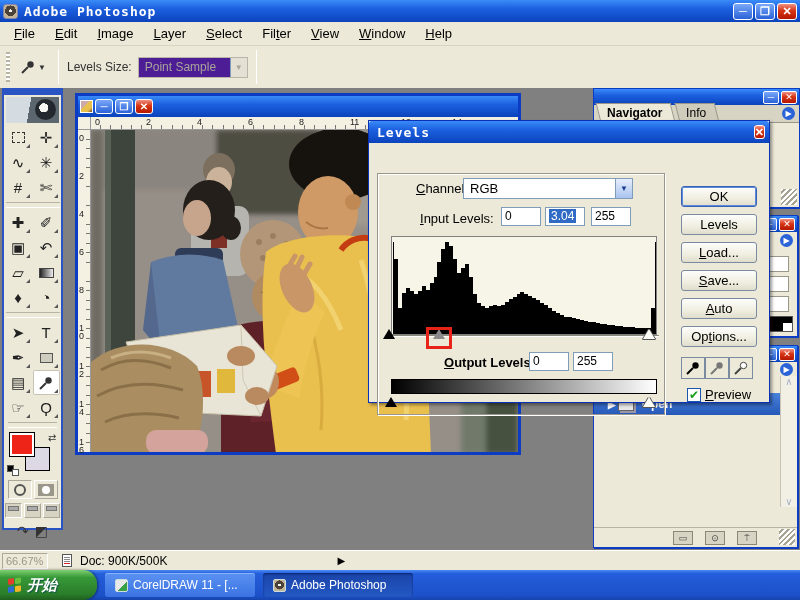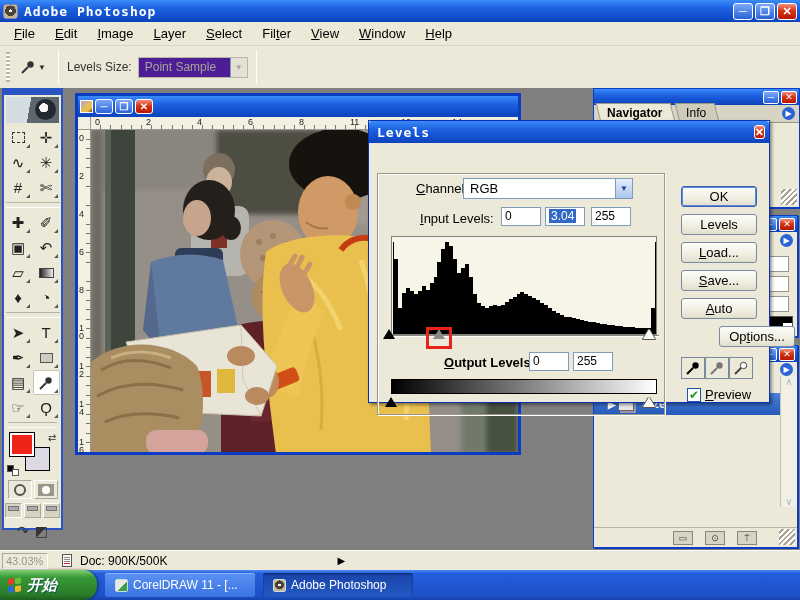--- a/index.html
+++ b/index.html
@@ -442,21 +442,21 @@
   <div id="history-body">
     <span class="pal-arrow" style="top:1px;">▶</span>
     <div id="left-col-strip"></div>
     <div id="history-list">
       <div id="snapshot-row">
         <div id="snapshot-thumb"></div>
       </div>
     <div class="hist-item">
           <span class="hist-pointer">▶</span>
           <span class="hist-icon"></span>
-          <span>Size</span>
+          <span>Open</span>
         </div>
       </div>
     <div id="history-scroll">
       <div>∧</div>
       <div class="dn">∨</div>
     </div>
   </div>
   <div id="history-footer">
     <span class="hist-fbtn">▭</span>
     <span class="hist-fbtn">⊙</span>
@@ -565,21 +565,21 @@
       </div>
     <div id="out-gradient"></div>
     <span class="tri up" style="left:16px; top:254px;"></span>
     <span class="tri up white" style="left:274px; top:254px;"></span>
     <div id="levels-buttons">
         <div class="lv-btn default" style="top: 43px;">OK</div>
         <div class="lv-btn" style="top: 71px;">Levels</div>
         <div class="lv-btn" style="top: 99px;"><u>L</u>oad...</div>
         <div class="lv-btn" style="top: 127px;"><u>S</u>ave...</div>
         <div class="lv-btn" style="top: 155px;"><u>A</u>uto</div>
-        <div class="lv-btn" style="top: 183px; margin-left: 38px;">Op<u>t</u>ions...</div>
+        <div class="lv-btn" style="top: 183px;">Op<u>t</u>ions...</div>
       </div>
     <div class="dropper-row">
       <span class="dropper-btn">
           <svg class="dropper-svg" viewBox="0 0 16 16">
             <path d="M2 14 L8 8" stroke="#000" stroke-width="2"></path>
             <circle cx="10.5" cy="5.5" r="3.2" fill="#000"></circle>
           </svg>
         </span>
       <span class="dropper-btn">
           <svg class="dropper-svg" viewBox="0 0 16 16">
@@ -595,21 +595,21 @@
         </span>
     </div>
     <div id="preview-row">
       <span id="preview-check">✔</span>
       <span><u>P</u>review</span>
     </div>
   </div>
 </div>
 
 <div id="statusbar" class="abs">
-  <div id="zoom-field" class="bevel-in">43.03%</div>
+  <div id="zoom-field" class="bevel-in">66.67%</div>
   <div id="doc-page-icon"></div>
   <span style="font-size:12px;">Doc: 900K/500K</span>
   <span id="status-arrow">▶</span>
 </div>
 
 <div id="taskbar" class="abs">
   <div id="start-btn">
     <span id="win-flag">
       <i style="background:#e33e2c;"></i>
         <i style="background:#6cbf3c;"></i>

